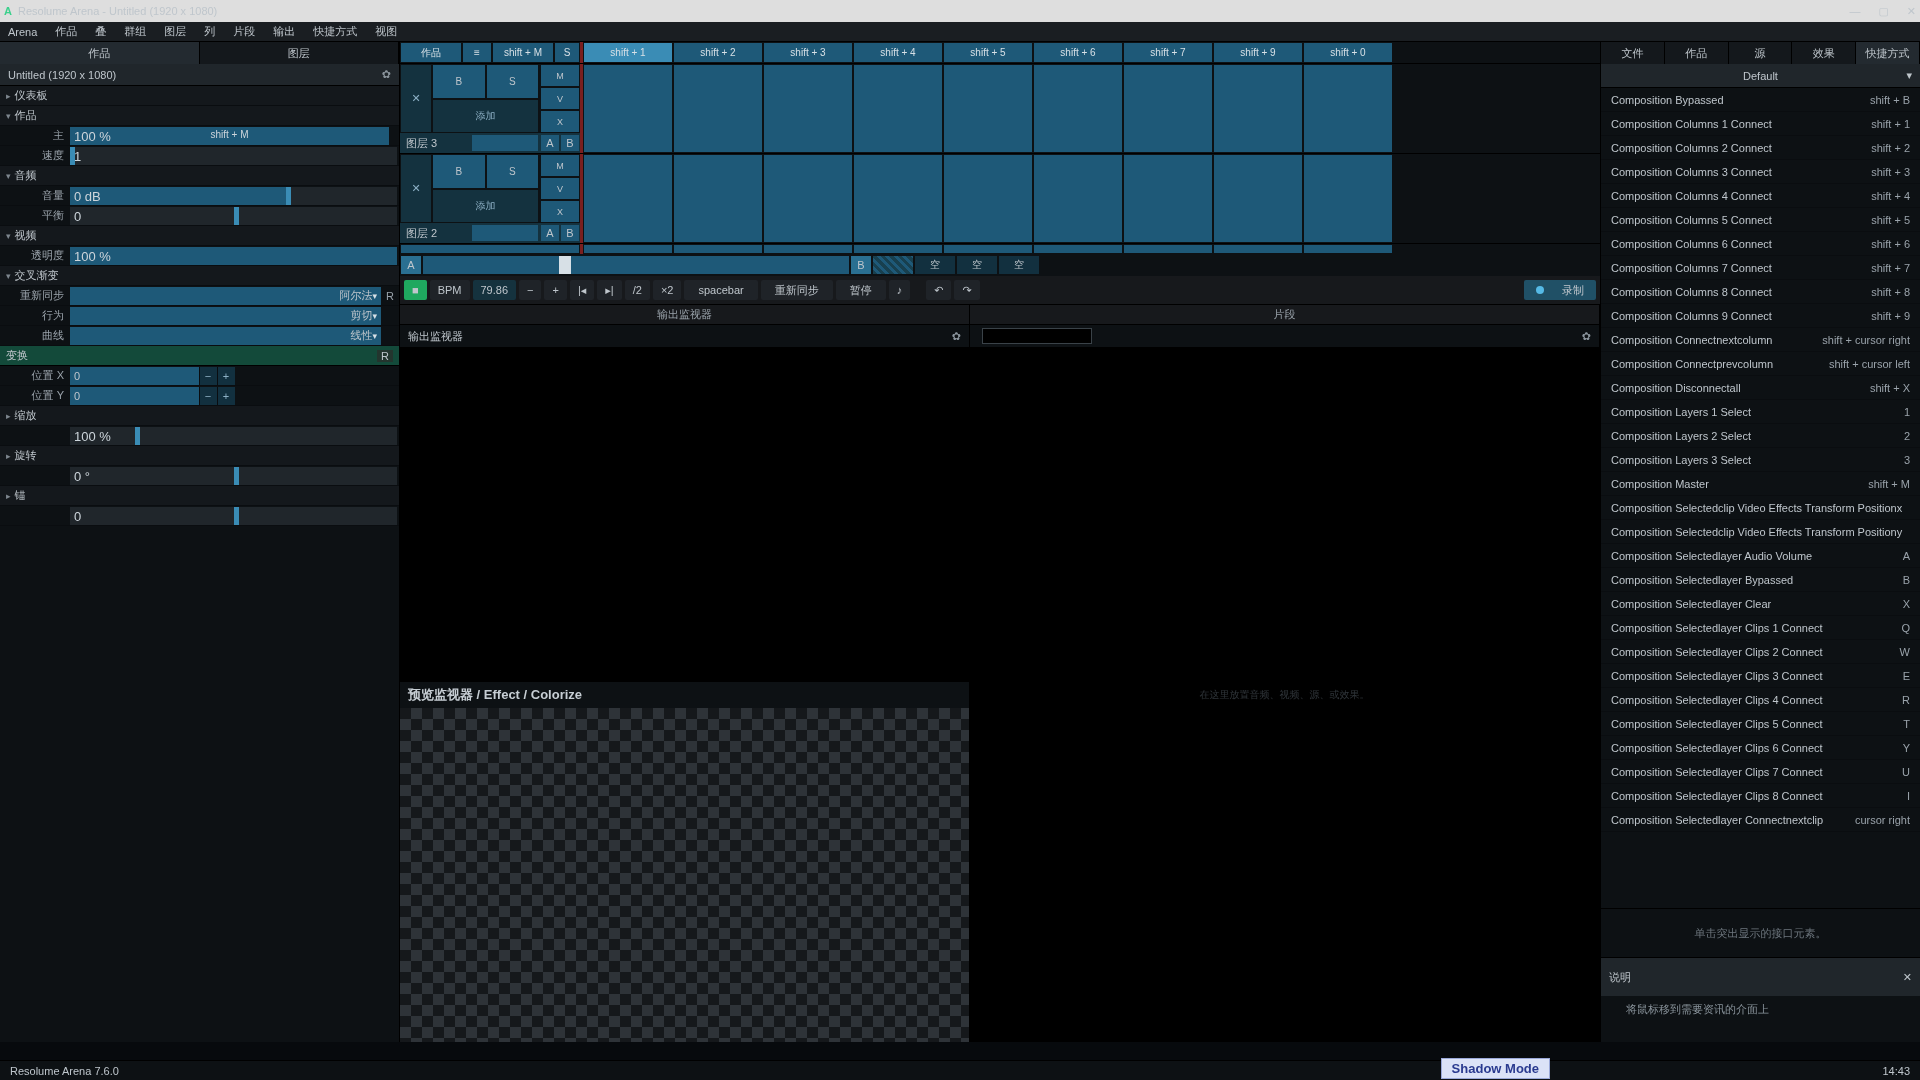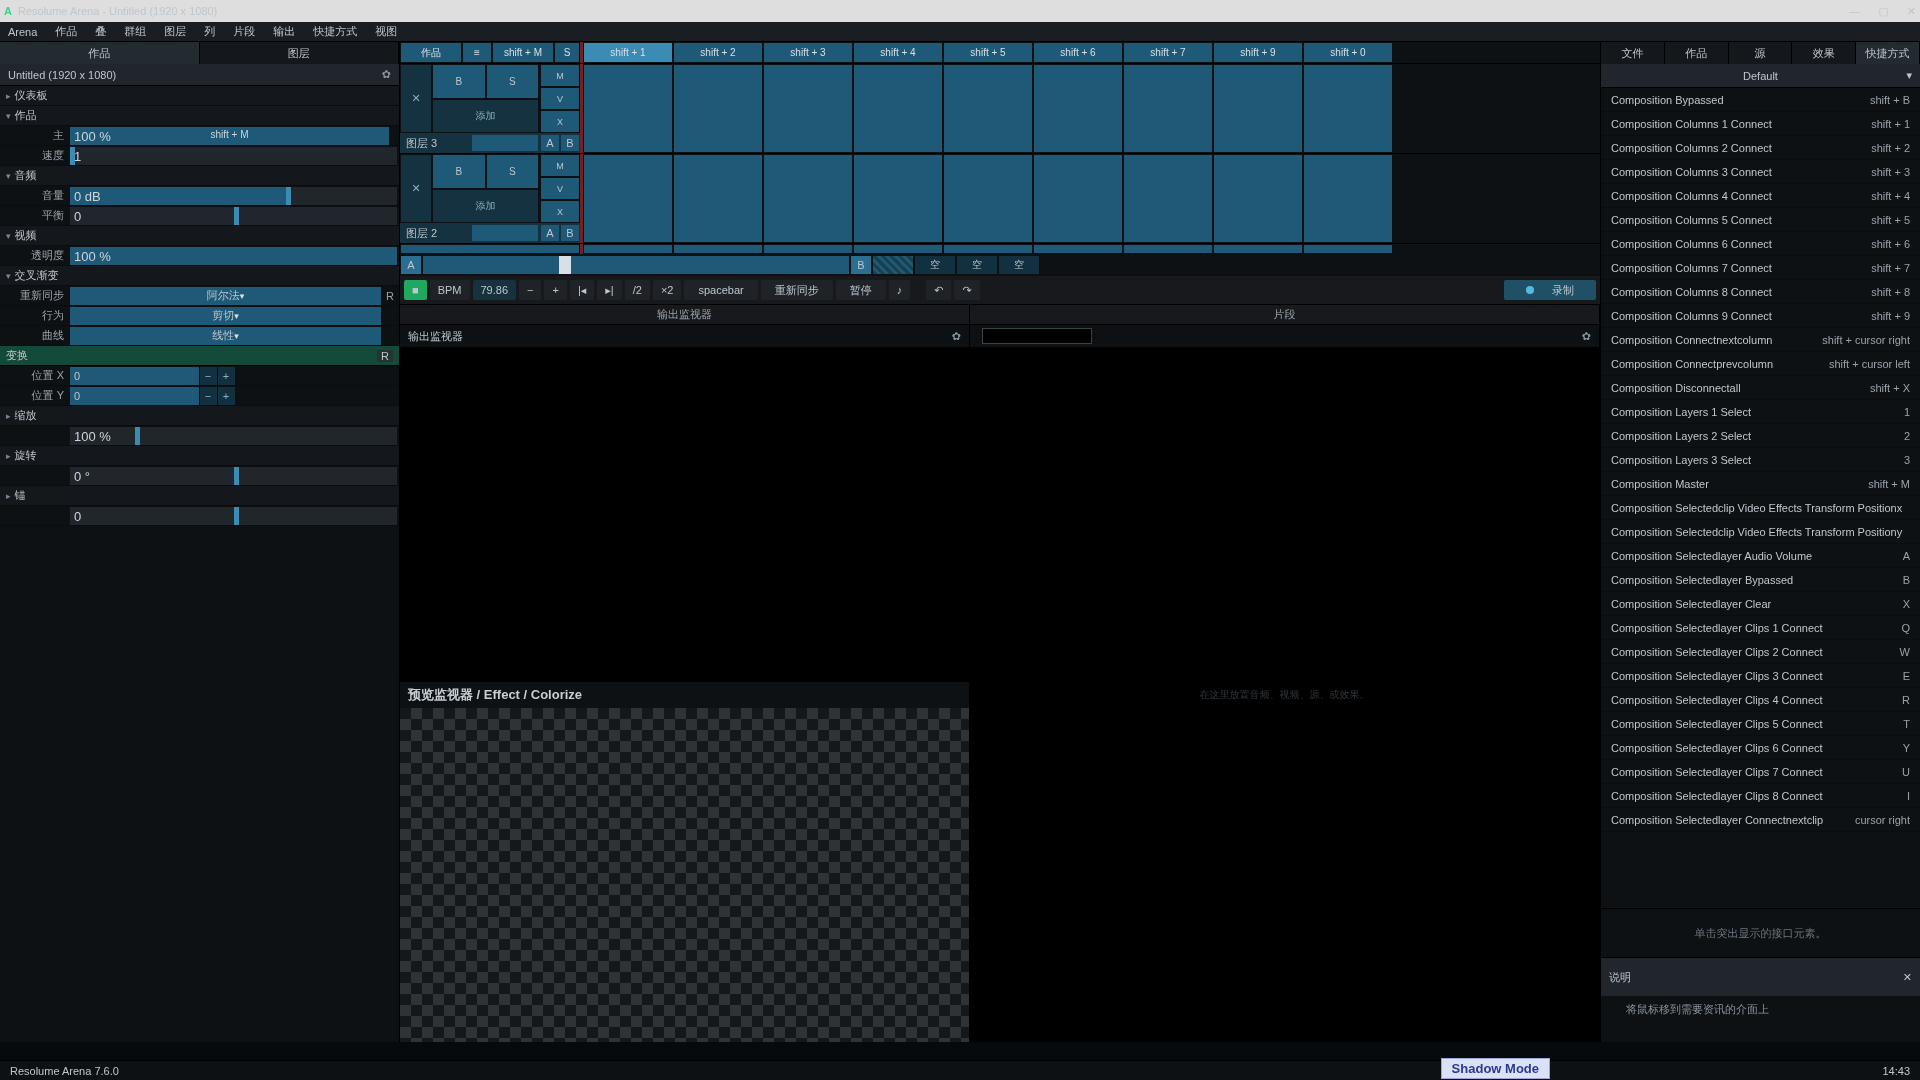--- a/index.html
+++ b/index.html
@@ -22,21 +22,21 @@
 .section-header:before{content:"▸";margin-right:4px;color:#7d868e;font-size:9px}
 .section-header.open:before{content:"▾"}
 .param-row{height:20px;display:flex;align-items:center;border-bottom:1px solid #0a0d10}
 .param-label{width:70px;text-align:right;padding-right:6px;color:#9aa3ab}
 .param-slider{flex:1;height:18px;background:#20262b;position:relative;margin-right:2px}
 .param-fill{position:absolute;left:0;top:0;bottom:0;background:#1e5978}
 .param-handle{position:absolute;top:0;bottom:0;width:5px;background:#3a8cb5}
 .param-text{position:absolute;left:4px;top:2px;font-size:13px;color:#cdd5db}
 .param-center{position:absolute;left:50%;top:2px;transform:translateX(-50%);color:#cdd5db;font-size:10px}
 .param-r{width:18px;text-align:center;color:#9aa3ab}
-.dropdown{flex:1;height:18px;background:#1e5978;display:flex;align-items:center;justify-content:center;padding:0 4px;color:#d7e0e6;cursor:pointer}
+.dropdown{flex:1;height:18px;background:#1e5978;display:flex;align-items:center;justify-content:flex-end;padding:0 4px;color:#d7e0e6;cursor:pointer}
 .dropdown:after{content:"▾";font-size:9px}
 .stepper{display:flex;align-items:center;height:18px}
 .stepper .valbox{flex:1;background:#1e5978;height:18px;display:flex;align-items:center;padding-left:4px;color:#d7e0e6}
 .stepper .btn{width:18px;height:18px;background:#12303f;display:flex;align-items:center;justify-content:center;color:#8cafc4;cursor:pointer;border-left:1px solid #0a0d10}
 .transform-header{height:20px;background:#134a3a;display:flex;align-items:center;justify-content:space-between;padding:0 6px;border-bottom:1px solid #000}
 .transform-header .r{background:#23352e;width:16px;text-align:center}
 .big-empty{flex:1;display:flex;align-items:center;justify-content:center;color:#3d454c}
 .center-panel{flex:1;display:flex;flex-direction:column;background:#0d1114}
 .col-headers{height:22px;display:flex;background:#0d1114;border-bottom:1px solid #000}
 .col-left-block{width:180px;display:flex}
@@ -64,21 +64,21 @@
 .cf-track{flex:1;background:#1e5978;margin:1px;position:relative}
 .cf-handle{position:absolute;left:32%;top:0;bottom:0;width:12px;background:#d7e0e6}
 .cf-b{width:20px;background:#2a6f91;display:flex;align-items:center;justify-content:center;margin:1px}
 .cf-hatch{width:40px;background:repeating-linear-gradient(45deg,#18404f,#18404f 3px,#1e5978 3px,#1e5978 6px);margin:1px}
 .cf-empty{width:40px;background:#12303f;margin:1px;display:flex;align-items:center;justify-content:center;font-size:10px}
 .transport{height:28px;display:flex;align-items:center;background:#17191c;padding:0 4px;gap:3px}
 .t-btn{height:20px;padding:0 8px;background:#1f2328;display:flex;align-items:center;justify-content:center;cursor:pointer;border-radius:2px}
 .t-btn.green{background:#1fa85f}
 .t-btn.wide{padding:0 14px}
 .t-spacer{flex:1}
-.t-rec{display:flex;align-items:center;gap:18px;background:#205066;padding:0 22px;height:20px;border-radius:2px}
+.t-rec{display:flex;align-items:center;gap:18px;background:#205066;padding:0 12px;height:20px;border-radius:2px}
 .t-rec .dot{width:8px;height:8px;border-radius:50%;background:#55b9e6}
 .monitors{flex:1;display:flex;border-top:1px solid #000}
 .monitor-col{flex:1;display:flex;flex-direction:column;border-right:1px solid #000}
 .mon-header{height:20px;background:#17191c;display:flex;align-items:center;justify-content:center;color:#9aa3ab;border-bottom:1px solid #000}
 .mon-sub{height:22px;display:flex;align-items:center;justify-content:space-between;padding:0 8px;background:#0d1114}
 .mon-body{flex:1;background:#000;display:flex;align-items:center;justify-content:center;color:#30363b;font-size:10px}
 .preview-header{height:26px;display:flex;align-items:center;padding-left:8px;color:#c7ced4;font-size:13px;font-weight:600;background:#0d1114}
 .checker{flex:1;background-image:linear-gradient(45deg,#2e3338 25%,transparent 25%),linear-gradient(-45deg,#2e3338 25%,transparent 25%),linear-gradient(45deg,transparent 75%,#2e3338 75%),linear-gradient(-45deg,transparent 75%,#2e3338 75%);background-size:22px 22px;background-position:0 0,0 11px,11px -11px,-11px 0;background-color:#15181b}
 .segment-input{width:110px;height:16px;border:1px solid #3a4248;background:#000;margin-left:4px}
 .right-panel{width:320px;background:#0d1114;display:flex;flex-direction:column;border-left:1px solid #000}

